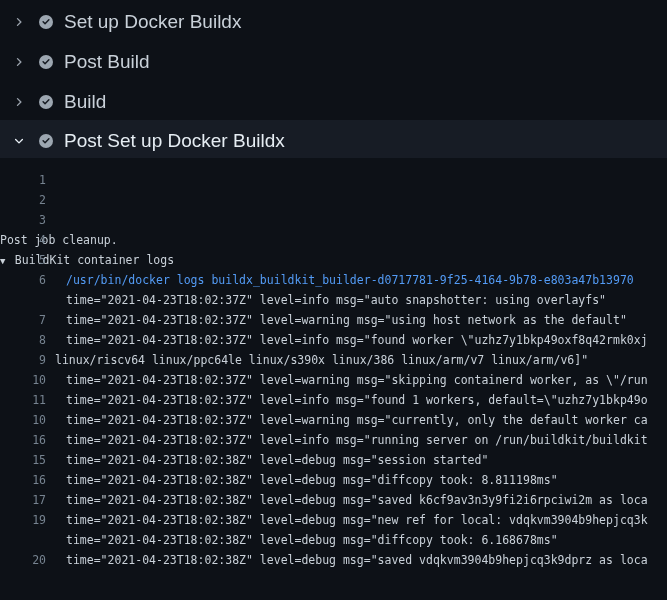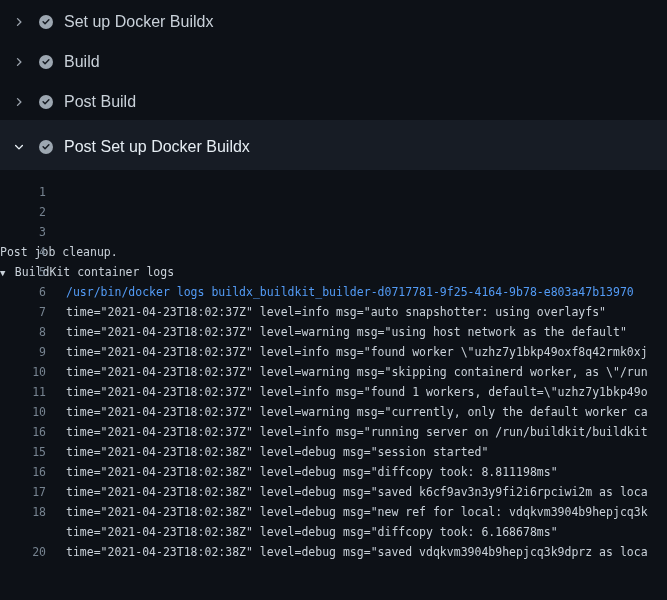--- a/index.html
+++ b/index.html
@@ -2,22 +2,22 @@
 <html style="--bg: #0d1117; --highlight: #171c25; --text: #c9d1d9; --text-bright: #e6edf3; --number: #768390; --link: #539bf5; --icon: #9ba3ad; --check-fill: #9da7b1; --check-mark: #161b22;"><head>
 <meta charset="utf-8">
 <style>
   * { box-sizing: border-box; margin: 0; padding: 0; }
   html, body { background: var(--bg, #0d1117); }
   body { width: 667px; height: 600px; overflow: hidden; font-family: "Liberation Sans", sans-serif; }
   .page { position: relative; width: 667px; height: 600px; overflow: hidden; background: var(--bg, #0d1117); }
 
   
   .step-header { display: flex; align-items: center; height: 40px; padding: 4px 12px 0 11px;
-                 color: var(--text, #c9d1d9); font-size: 16px; cursor: pointer; }
-  .step-header.expanded { height: 50px; background: var(--highlight, #171c25); color: var(--text-bright, #e6edf3); }
+                 color: var(--text, #c9d1d9); font-size: 19px; cursor: pointer; }
+  .step-header.expanded { height: 38px; background: var(--highlight, #171c25); color: var(--text-bright, #e6edf3); }
   .chev { width: 16px; height: 16px; display: flex; align-items: center; justify-content: center;
           color: var(--icon, #9ba3ad); flex: none; margin-right: 12px; }
   .step-header.expanded .chev { color: var(--text-bright, #e6edf3); }
   .chev svg { display: block; }
   .step-header.expanded .chev svg { transform: rotate(90deg); }
   .check { width: 14px; height: 14px; display: flex; flex: none; margin-right: 11px; }
   .step-label { white-space: nowrap; }
 
   
   .log { padding-top: 12px; font-family: "DejaVu Sans Mono", "Liberation Mono", monospace;
@@ -57,36 +57,36 @@
       <svg width="12" height="12" viewBox="0 0 16 16" aria-hidden="true">
         <path d="M6 3.5 L10.5 8 L6 12.5" fill="none" stroke="currentColor" stroke-width="1.8" stroke-linecap="round" stroke-linejoin="round"></path>
       </svg>
     </span>
     <span class="check">
       <svg width="14" height="14" viewBox="0 0 16 16" aria-hidden="true">
         <circle cx="8" cy="8" r="8" fill="var(--check-fill, #9da7b1)"></circle>
         <path d="M11.3 5.4 L6.9 9.9 L4.7 7.7" fill="none" stroke="var(--check-mark, #161b22)" stroke-width="1.7" stroke-linecap="round" stroke-linejoin="round"></path>
       </svg>
     </span>
+    <span class="step-label">Post Build</span>
+  </div>
+
+  <div class="step-header collapsed">
+    <span class="chev">
+      <svg width="12" height="12" viewBox="0 0 16 16" aria-hidden="true">
+        <path d="M6 3.5 L10.5 8 L6 12.5" fill="none" stroke="currentColor" stroke-width="1.8" stroke-linecap="round" stroke-linejoin="round"></path>
+      </svg>
+    </span>
+    <span class="check">
+      <svg width="14" height="14" viewBox="0 0 16 16" aria-hidden="true">
+        <circle cx="8" cy="8" r="8" fill="var(--check-fill, #9da7b1)"></circle>
+        <path d="M11.3 5.4 L6.9 9.9 L4.7 7.7" fill="none" stroke="var(--check-mark, #161b22)" stroke-width="1.7" stroke-linecap="round" stroke-linejoin="round"></path>
+      </svg>
+    </span>
     <span class="step-label">Build</span>
-  </div>
-
-  <div class="step-header collapsed">
-    <span class="chev">
-      <svg width="12" height="12" viewBox="0 0 16 16" aria-hidden="true">
-        <path d="M6 3.5 L10.5 8 L6 12.5" fill="none" stroke="currentColor" stroke-width="1.8" stroke-linecap="round" stroke-linejoin="round"></path>
-      </svg>
-    </span>
-    <span class="check">
-      <svg width="14" height="14" viewBox="0 0 16 16" aria-hidden="true">
-        <circle cx="8" cy="8" r="8" fill="var(--check-fill, #9da7b1)"></circle>
-        <path d="M11.3 5.4 L6.9 9.9 L4.7 7.7" fill="none" stroke="var(--check-mark, #161b22)" stroke-width="1.7" stroke-linecap="round" stroke-linejoin="round"></path>
-      </svg>
-    </span>
-    <span class="step-label">Post Build</span>
   </div>
 
   <div class="step-header expanded">
     <span class="chev">
       <svg width="12" height="12" viewBox="0 0 16 16" aria-hidden="true">
         <path d="M6 3.5 L10.5 8 L6 12.5" fill="none" stroke="currentColor" stroke-width="1.8" stroke-linecap="round" stroke-linejoin="round"></path>
       </svg>
     </span>
     <span class="check">
       <svg width="14" height="14" viewBox="0 0 16 16" aria-hidden="true">
@@ -121,20 +121,24 @@
   <div class="row inner">
     <span class="ln">5</span>
     <span class="txt"><span class="content">time="2021-04-23T18:02:37Z" level=warning msg="using host network as the default"</span></span>
   </div>
 
   <div class="row inner">
     <span class="ln">6</span>
     <span class="txt"><span class="content">time="2021-04-23T18:02:37Z" level=info msg="found worker \"uzhz7y1bkp49oxf8q42rmk0xj</span></span>
   </div>
 
+  <div class="row wrap">
+    <span class="ln"></span>
+    <span class="txt"><span class="content">linux/riscv64 linux/ppc64le linux/s390x linux/386 linux/arm/v7 linux/arm/v6]"</span></span>
+  </div>
 
   <div class="row inner">
     <span class="ln">7</span>
     <span class="txt"><span class="content">time="2021-04-23T18:02:37Z" level=warning msg="skipping containerd worker, as \"/run</span></span>
   </div>
 
   <div class="row inner">
     <span class="ln">8</span>
     <span class="txt"><span class="content">time="2021-04-23T18:02:37Z" level=info msg="found 1 workers, default=\"uzhz7y1bkp49o</span></span>
   </div>
@@ -175,21 +179,21 @@
     <span class="txt"><span class="content">time="2021-04-23T18:02:38Z" level=debug msg="diffcopy took: 6.168678ms"</span></span>
   </div>
 
   <div class="row inner">
     <span class="ln">17</span>
     <span class="txt"><span class="content">time="2021-04-23T18:02:38Z" level=debug msg="saved vdqkvm3904b9hepjcq3k9dprz as loca</span></span>
   </div>
 
 
   <div class="row inner">
-    <span class="ln">18</span>
+    <span class="ln">19</span>
     
   </div>
 
   <div class="row wrap">
     <span class="ln"></span>
     
   </div>
 
   <div class="row inner">
     <span class="ln">20</span>

